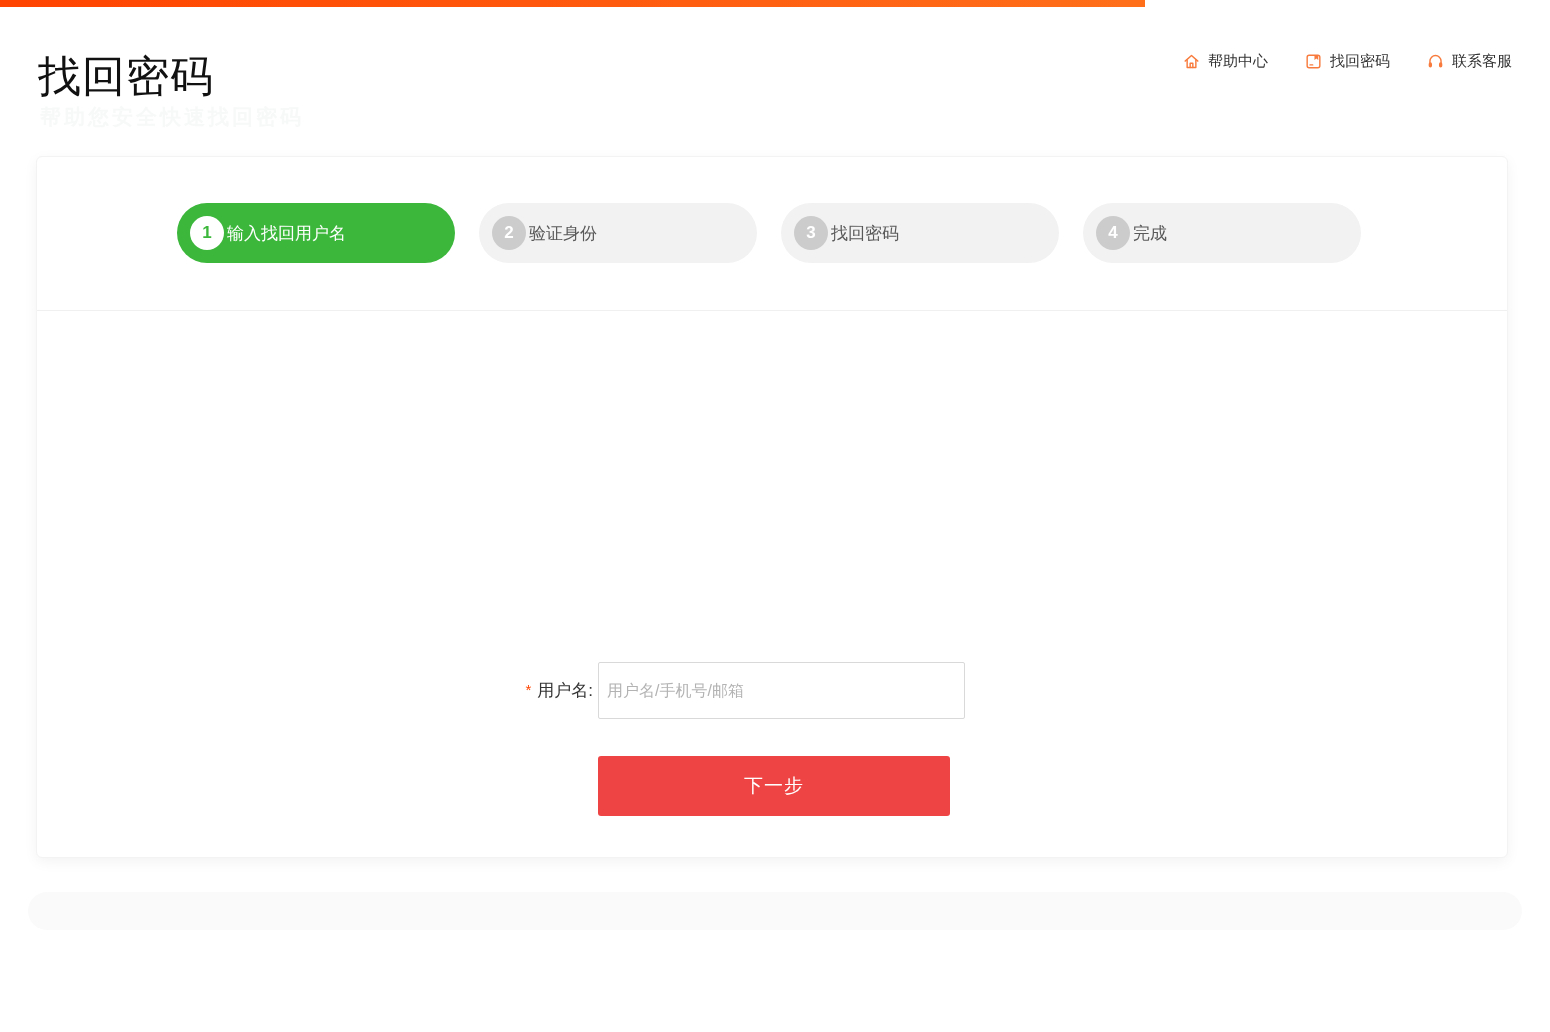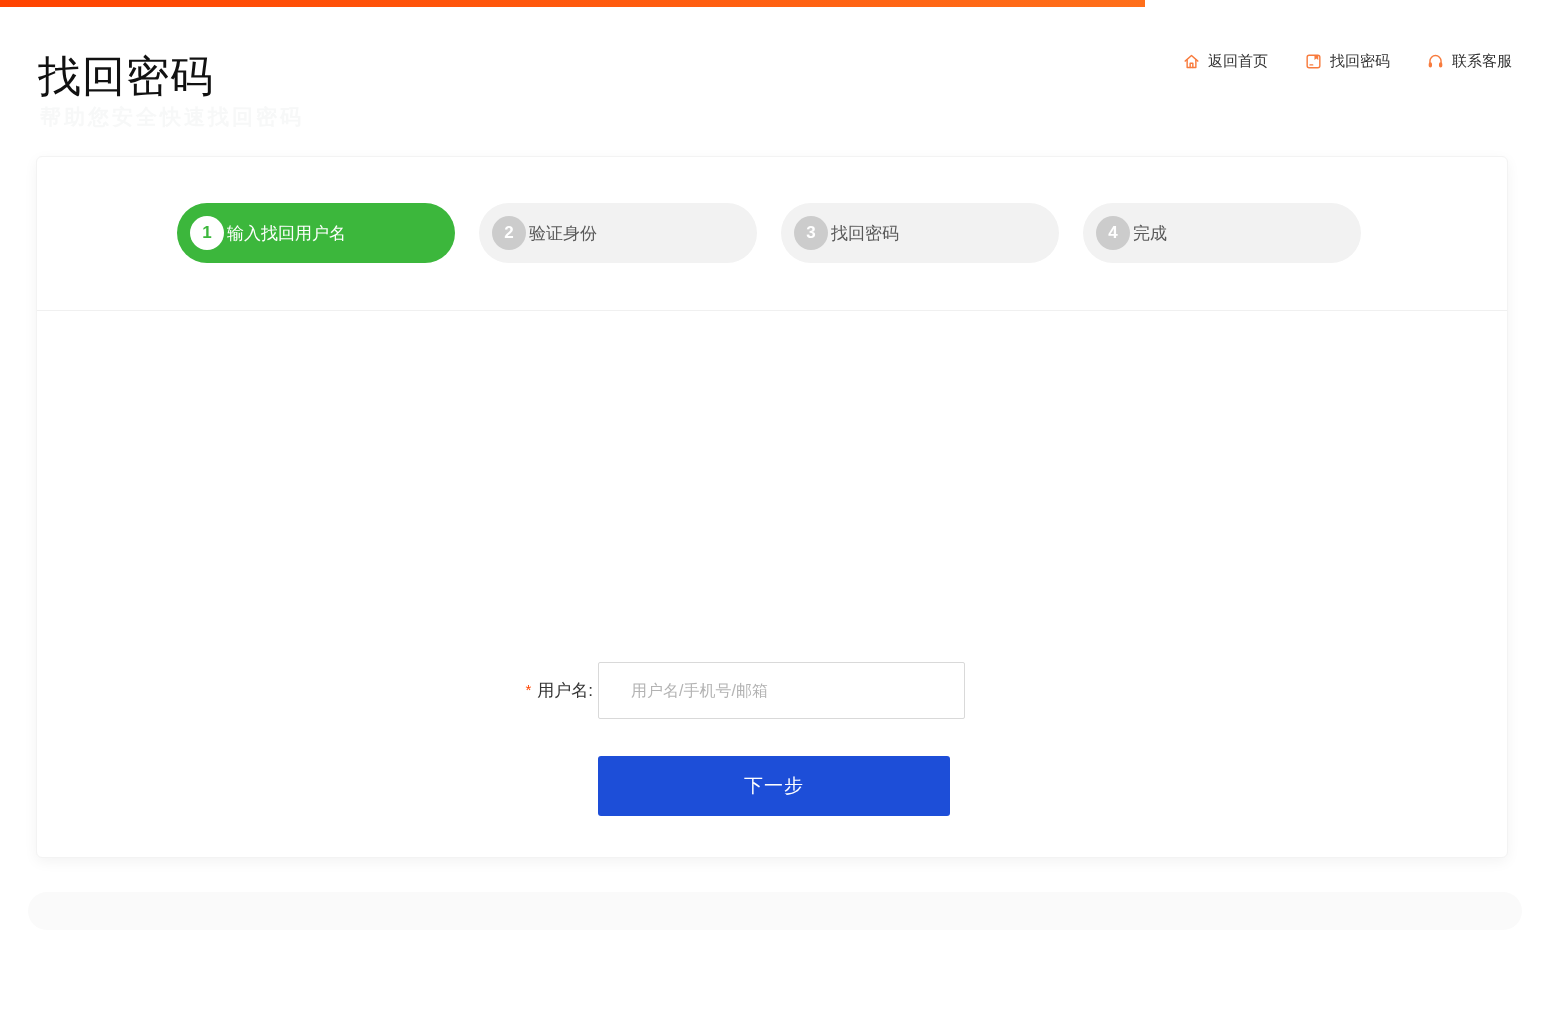--- a/index.html
+++ b/index.html
@@ -62,29 +62,29 @@
     position: absolute; left: 0; top: 351px; width: 100%;
   }
   .field-label {
     position: absolute; right: 914px; top: 17px;
     font-size: 17px; color: #333; white-space: nowrap;
   }
   .req { color: #ff4400; margin-right: 6px; font-size: 15px; vertical-align: 1px; }
   .username-input {
     position: absolute; left: 561px; top: 0; width: 367px; height: 57px;
     border: 1px solid #d9d9d9; border-radius: 2px;
-    padding: 0 32px; font-size: 16px; color: #333; outline: none;
+    padding: 0 8px; font-size: 16px; color: #333; outline: none;
     font-family: "Liberation Sans", "DejaVu Sans", sans-serif;
     background: #ffffff;
   }
   .username-input::placeholder { color: #b3b3b3; }
 
   .next-btn {
     position: absolute; left: 561px; top: 445px; width: 352px; height: 60px;
-    background: #1d4ed8; color: #ffffff; border: none; border-radius: 3px;
+    background: #ef4444; color: #ffffff; border: none; border-radius: 3px;
     font-size: 19px; cursor: pointer; letter-spacing: 1px;
     font-family: Liberation Serif, serif;
   }
 
   .footer-ghost {
     position: absolute; left: 28px; top: 892px; width: 1494px; height: 38px;
     background: #fafafa; border-radius: 19px;
   }
 </style>
 </head>
@@ -97,21 +97,21 @@
 
 <div class="header-links">
   <a class="header-link">
     <span>
       <svg viewBox="0 0 24 24" fill="none" stroke="#f87b3d" stroke-width="1.8" stroke-linecap="round" stroke-linejoin="round">
         <path d="M4 11.5 L12 4.5 L20 11.5"></path>
         <path d="M6.5 10.2 V19.5 H17.5 V10.2"></path>
         <path d="M10.3 19.5 V14.3 H13.7 V19.5"></path>
       </svg>
     </span>
-    <span>返回首页</span>
+    <span>帮助中心</span>
   </a>
   <a class="header-link">
     <span>
       <svg viewBox="0 0 24 24">
         <rect x="4" y="4" width="16" height="16" rx="2.5" fill="none" stroke="#f87b3d" stroke-width="1.8"></rect>
         <path d="M13.2 4 V10.2 L15.6 8.3 L18 10.2 V4 Z" fill="#f87b3d"></path>
         <path d="M7.6 16.3 H11" fill="none" stroke="#f87b3d" stroke-width="1.8" stroke-linecap="round"></path>
       </svg>
     </span>
     <span>找回密码</span>

